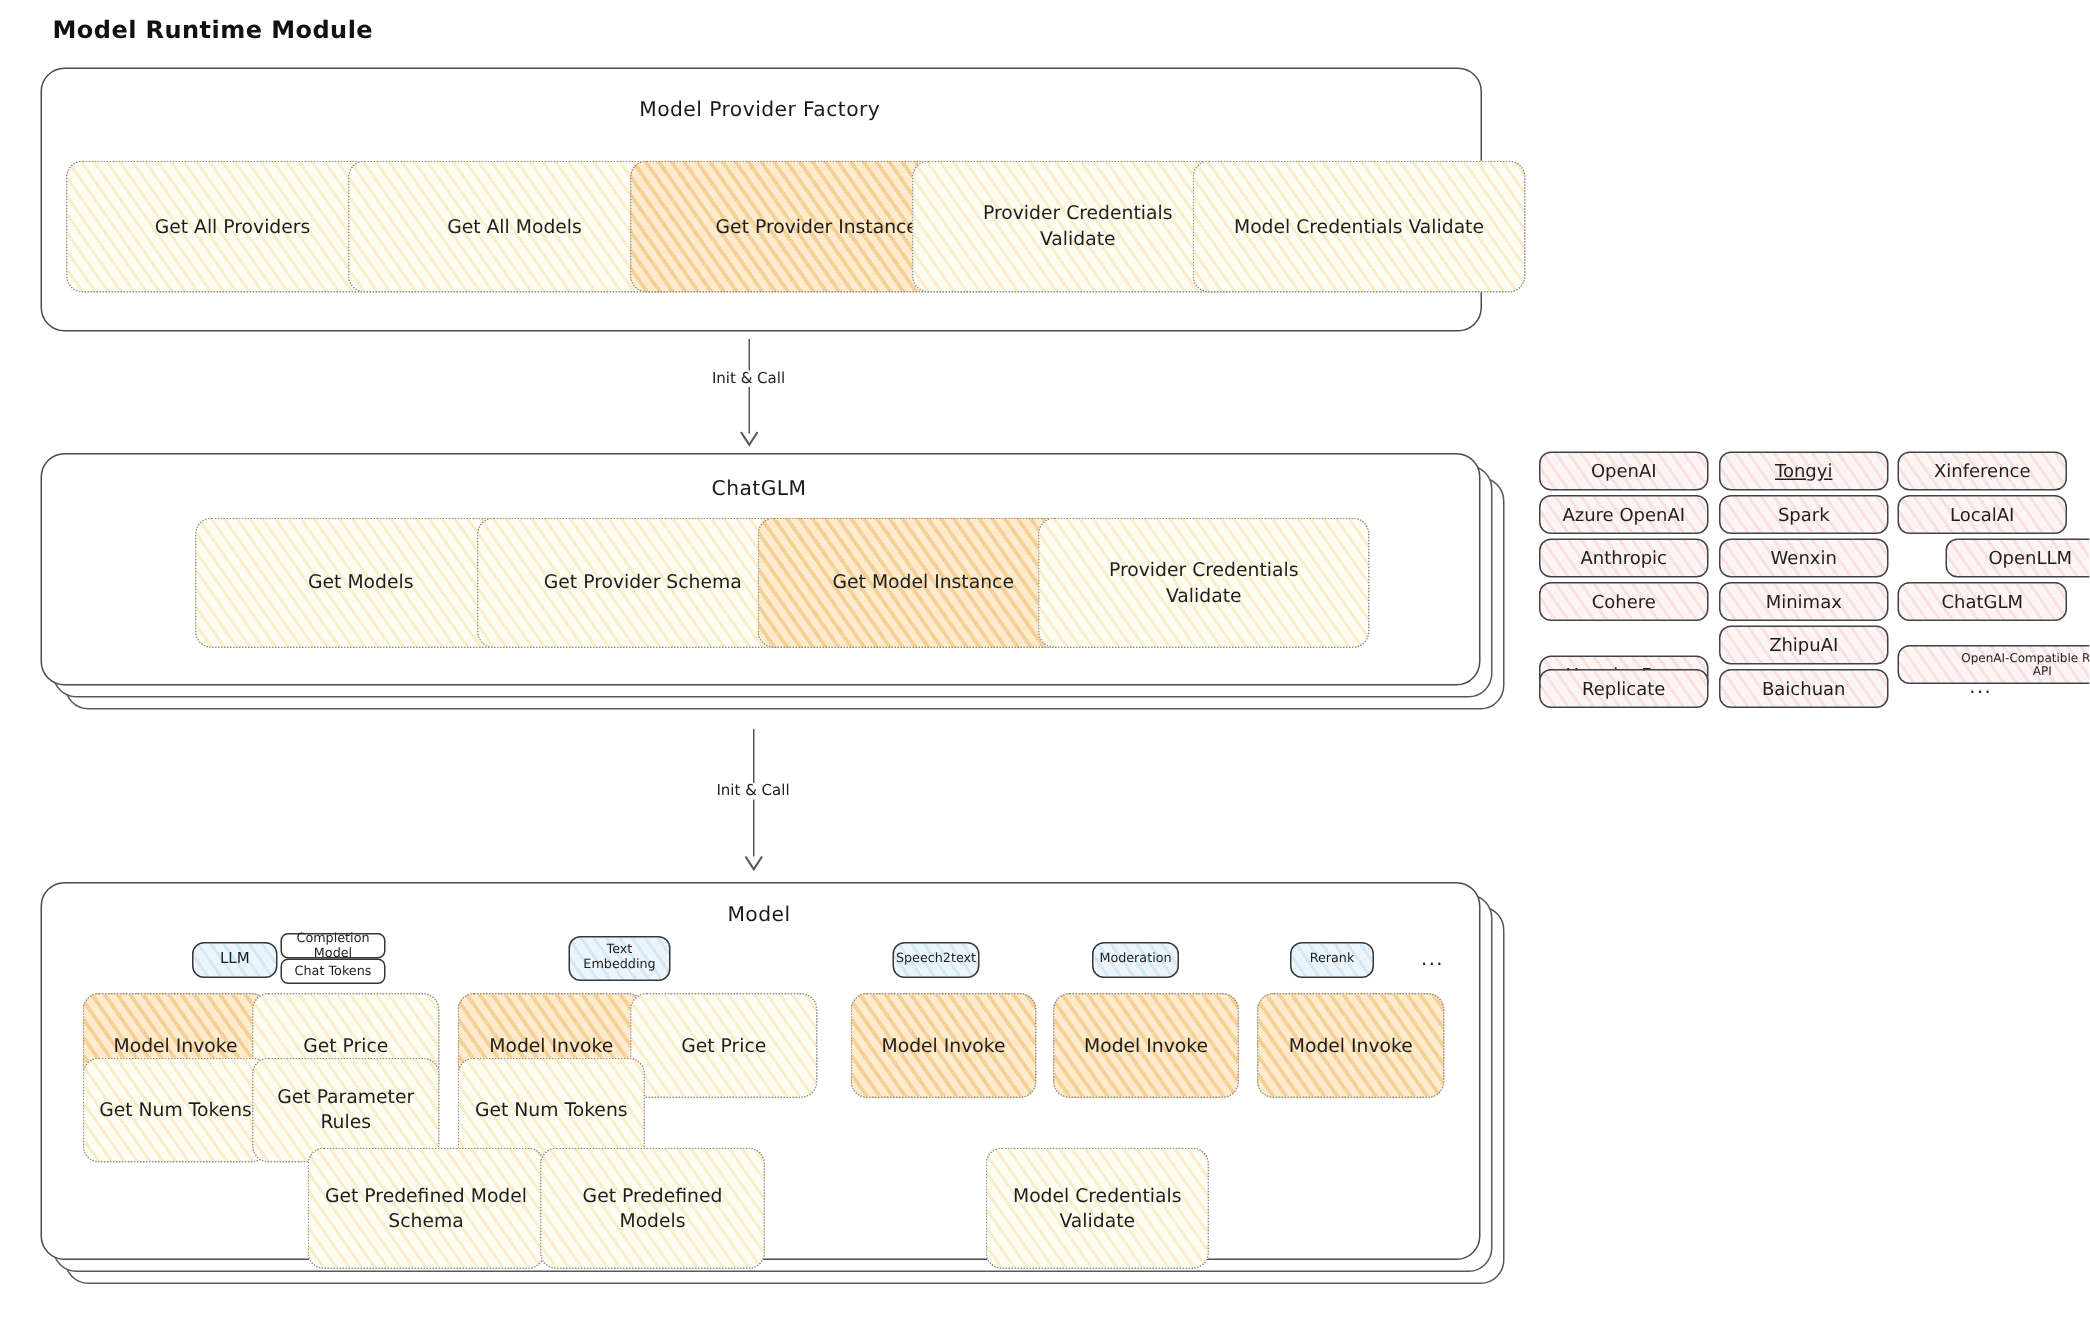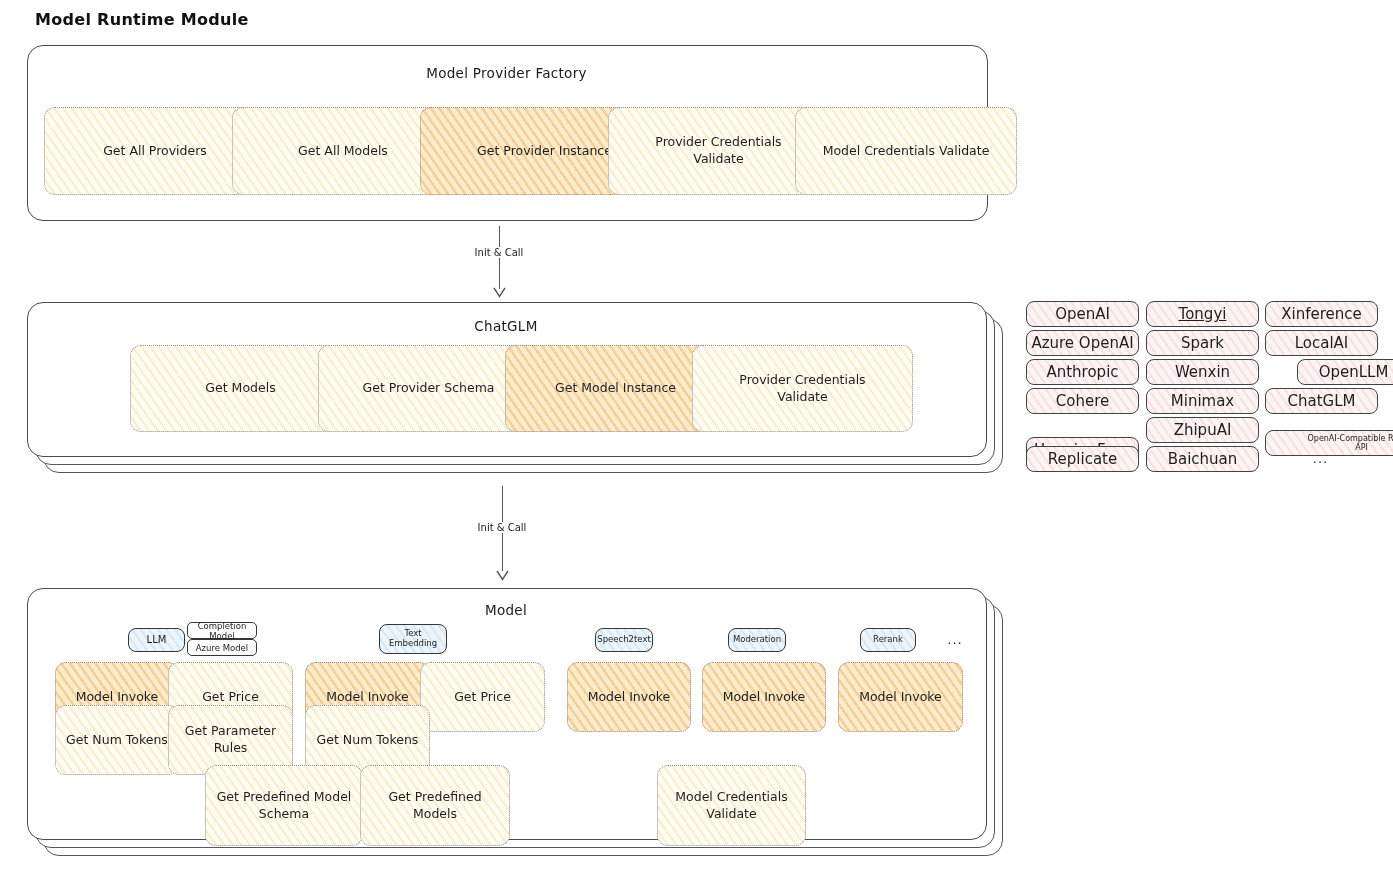--- a/index.html
+++ b/index.html
@@ -28,21 +28,21 @@
     background:repeating-linear-gradient(55deg,#f8eec9 0px,#f8eec9 2px,#fffdf3 2px,#fffdf3 7px);
   }
   .node.orange{
     background:repeating-linear-gradient(55deg,#f6cf94 0px,#f6cf94 2.5px,#fcebcd 2.5px,#fcebcd 7px);
   }
   .pad22{padding:0 22px;}
   .pad36{padding:0 36px;}
   .pad8{padding:16px 8px;}
 
   .pink-item{
-    border:1.3px solid #3f4247;border-radius:8px;font-size:15px;
+    border:1.3px solid #3f4247;border-radius:8px;font-size:12px;
     background:repeating-linear-gradient(55deg,#f9e1e1 0px,#f9e1e1 2px,#fdf4f4 2px,#fdf4f4 7px);
     display:flex;align-items:center;justify-content:center;text-align:center;
   }
   .pink-item.small-text{font-size:8px;}
 
   .tab-blue{
     border:1.3px solid #33363b;border-radius:8px;font-size:10px;line-height:1.15;
     background:repeating-linear-gradient(55deg,#d4e8f6 0px,#d4e8f6 2px,#ecf5fc 2px,#ecf5fc 7px);
     display:flex;align-items:center;justify-content:center;text-align:center;
   }
@@ -121,21 +121,21 @@
   </svg>
   <div class="abs arrow-label" style="left:502px;top:522px;">Init &amp; Call</div>
 
   <div class="abs stack-layer" style="left:43px;top:604px;width:958px;height:250px;"></div>
   <div class="abs stack-layer" style="left:35px;top:596px;width:958px;height:250px;"></div>
   <div class="abs container-box" style="left:27px;top:588px;width:958px;height:250px;"></div>
   <div class="abs section-title" style="left:27px;top:602px;width:958px;text-align:center;">Model</div>
 
   <div class="abs tab-blue" style="left:128px;top:628px;width:55px;height:22px;">LLM</div>
   <div class="abs tab-white" style="left:187px;top:622px;width:68px;height:15px;">Completion Model</div>
-  <div class="abs tab-white" style="left:187px;top:639px;width:68px;height:15px;">Azure Model</div>
+  <div class="abs tab-white" style="left:187px;top:639px;width:68px;height:15px;">Chat Tokens</div>
   <div class="abs tab-blue tiny" style="left:379px;top:624px;width:54px;height:28px;padding:0 6px;">Text Embedding</div>
   <div class="abs tab-blue tiny" style="left:595px;top:628px;width:56px;height:22px;">Speech2text</div>
   <div class="abs tab-blue tiny" style="left:728px;top:628px;width:56px;height:22px;">Moderation</div>
   <div class="abs tab-blue tiny" style="left:860px;top:628px;width:54px;height:22px;">Rerank</div>
   <div class="abs center ellipsis-text" style="left:940px;top:628px;width:30px;height:22px;">...</div>
 
   <div class="abs node orange pad8" style="left:55px;top:662px;width:106px;height:36px;">Model Invoke</div>
   <div class="abs node cream pad8" style="left:168px;top:662px;width:107px;height:36px;">Get Price</div>
   <div class="abs node orange pad8" style="left:305px;top:662px;width:107px;height:36px;">Model Invoke</div>
   <div class="abs node cream pad8" style="left:420px;top:662px;width:107px;height:36px;">Get Price</div>

